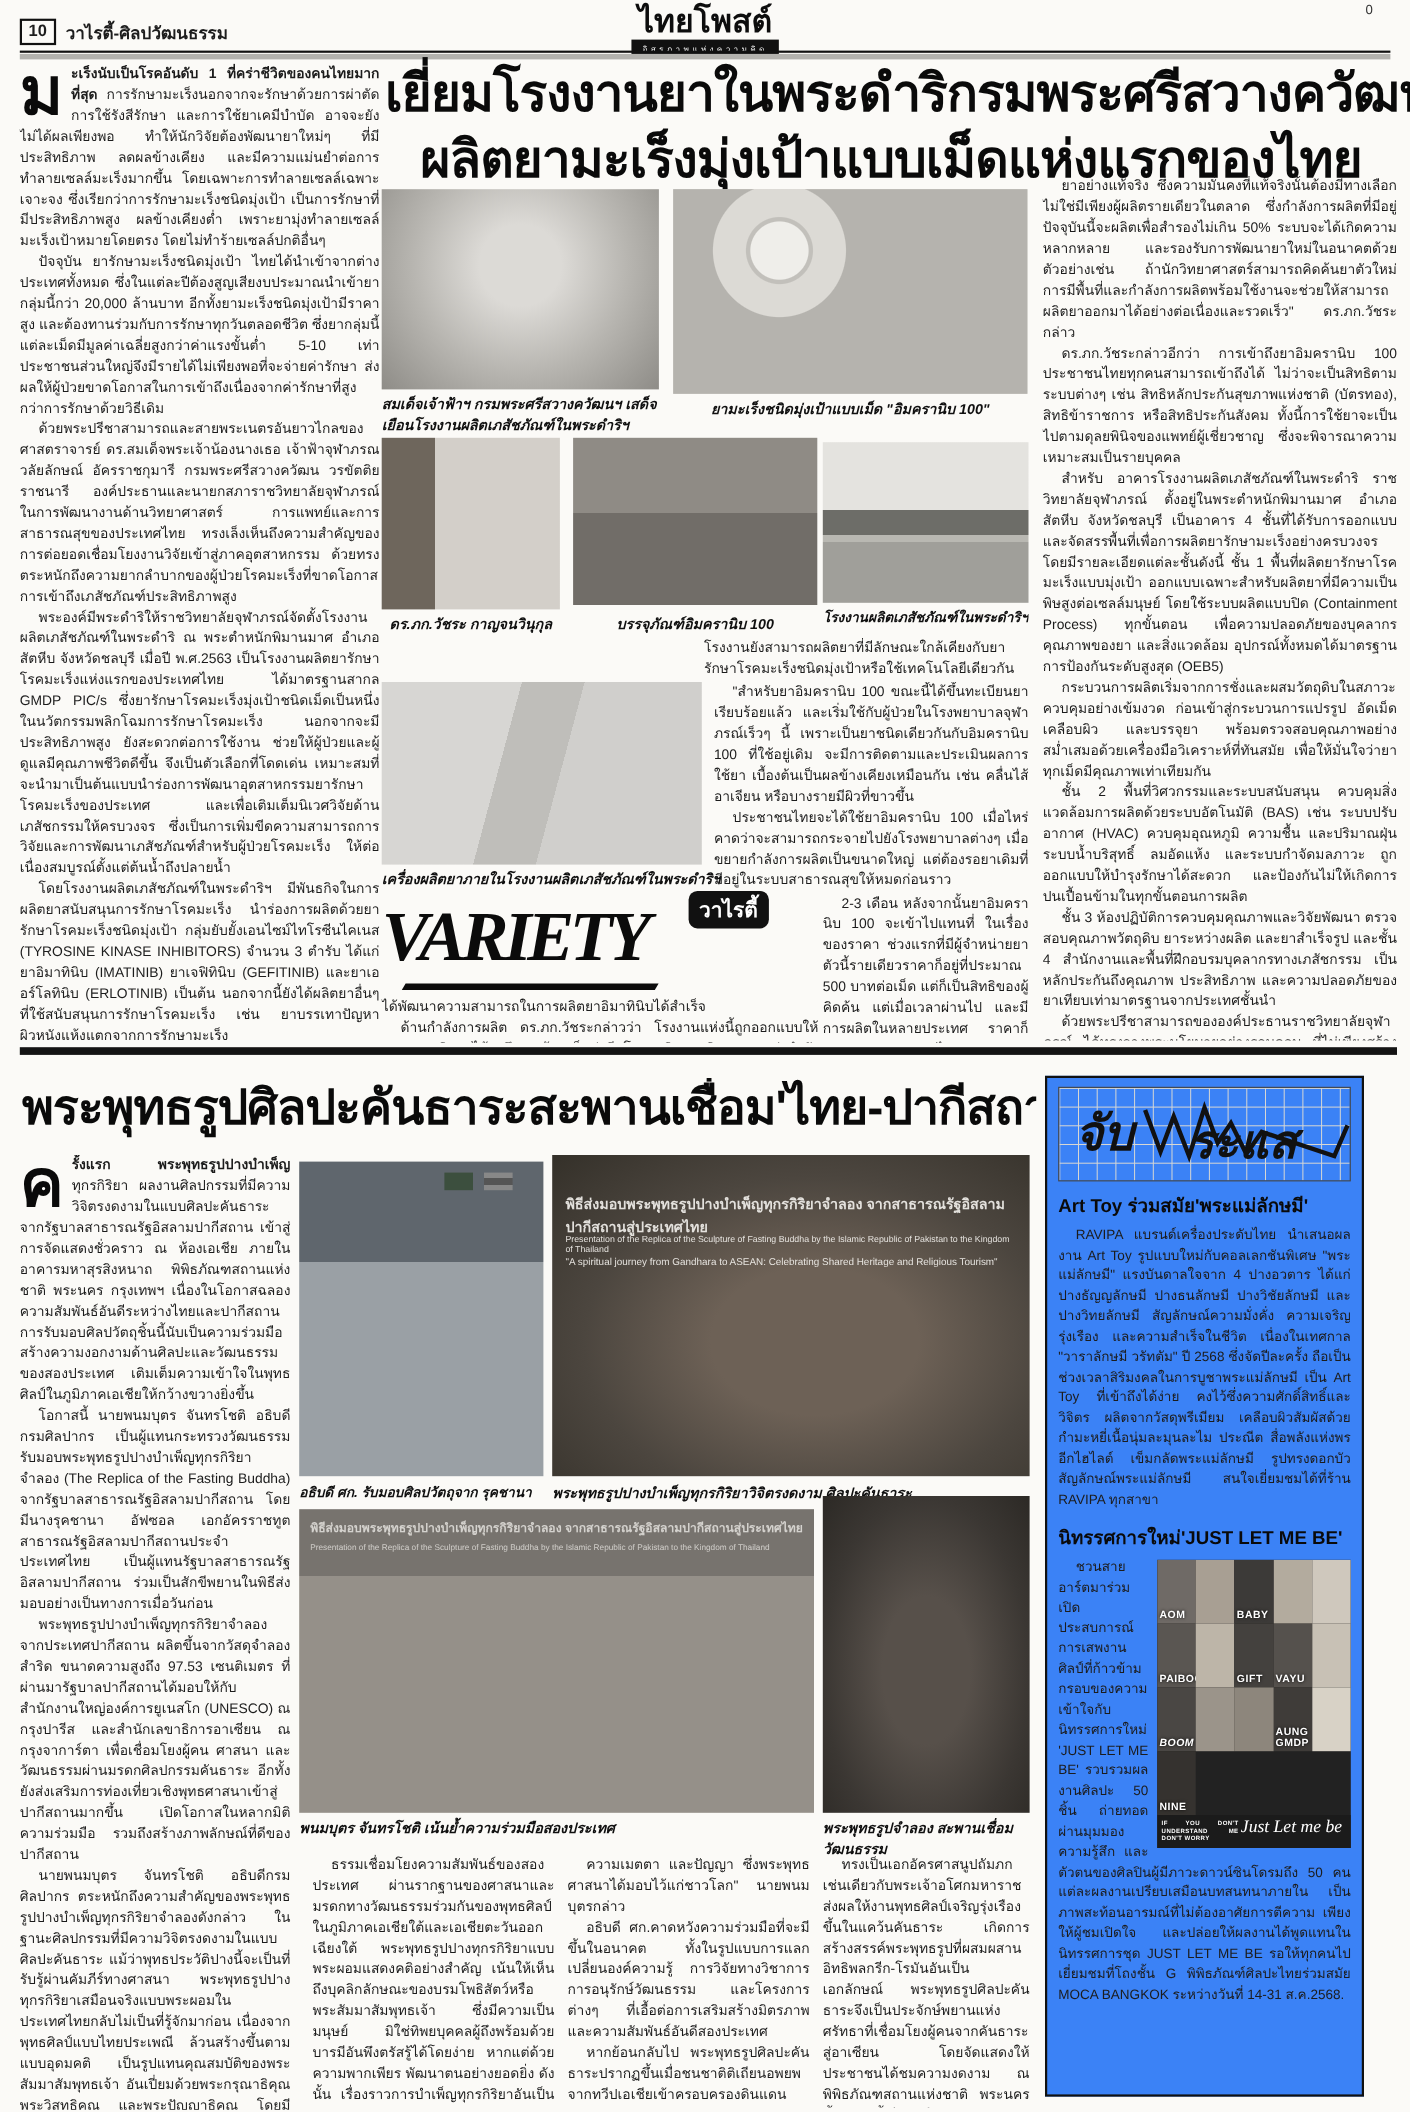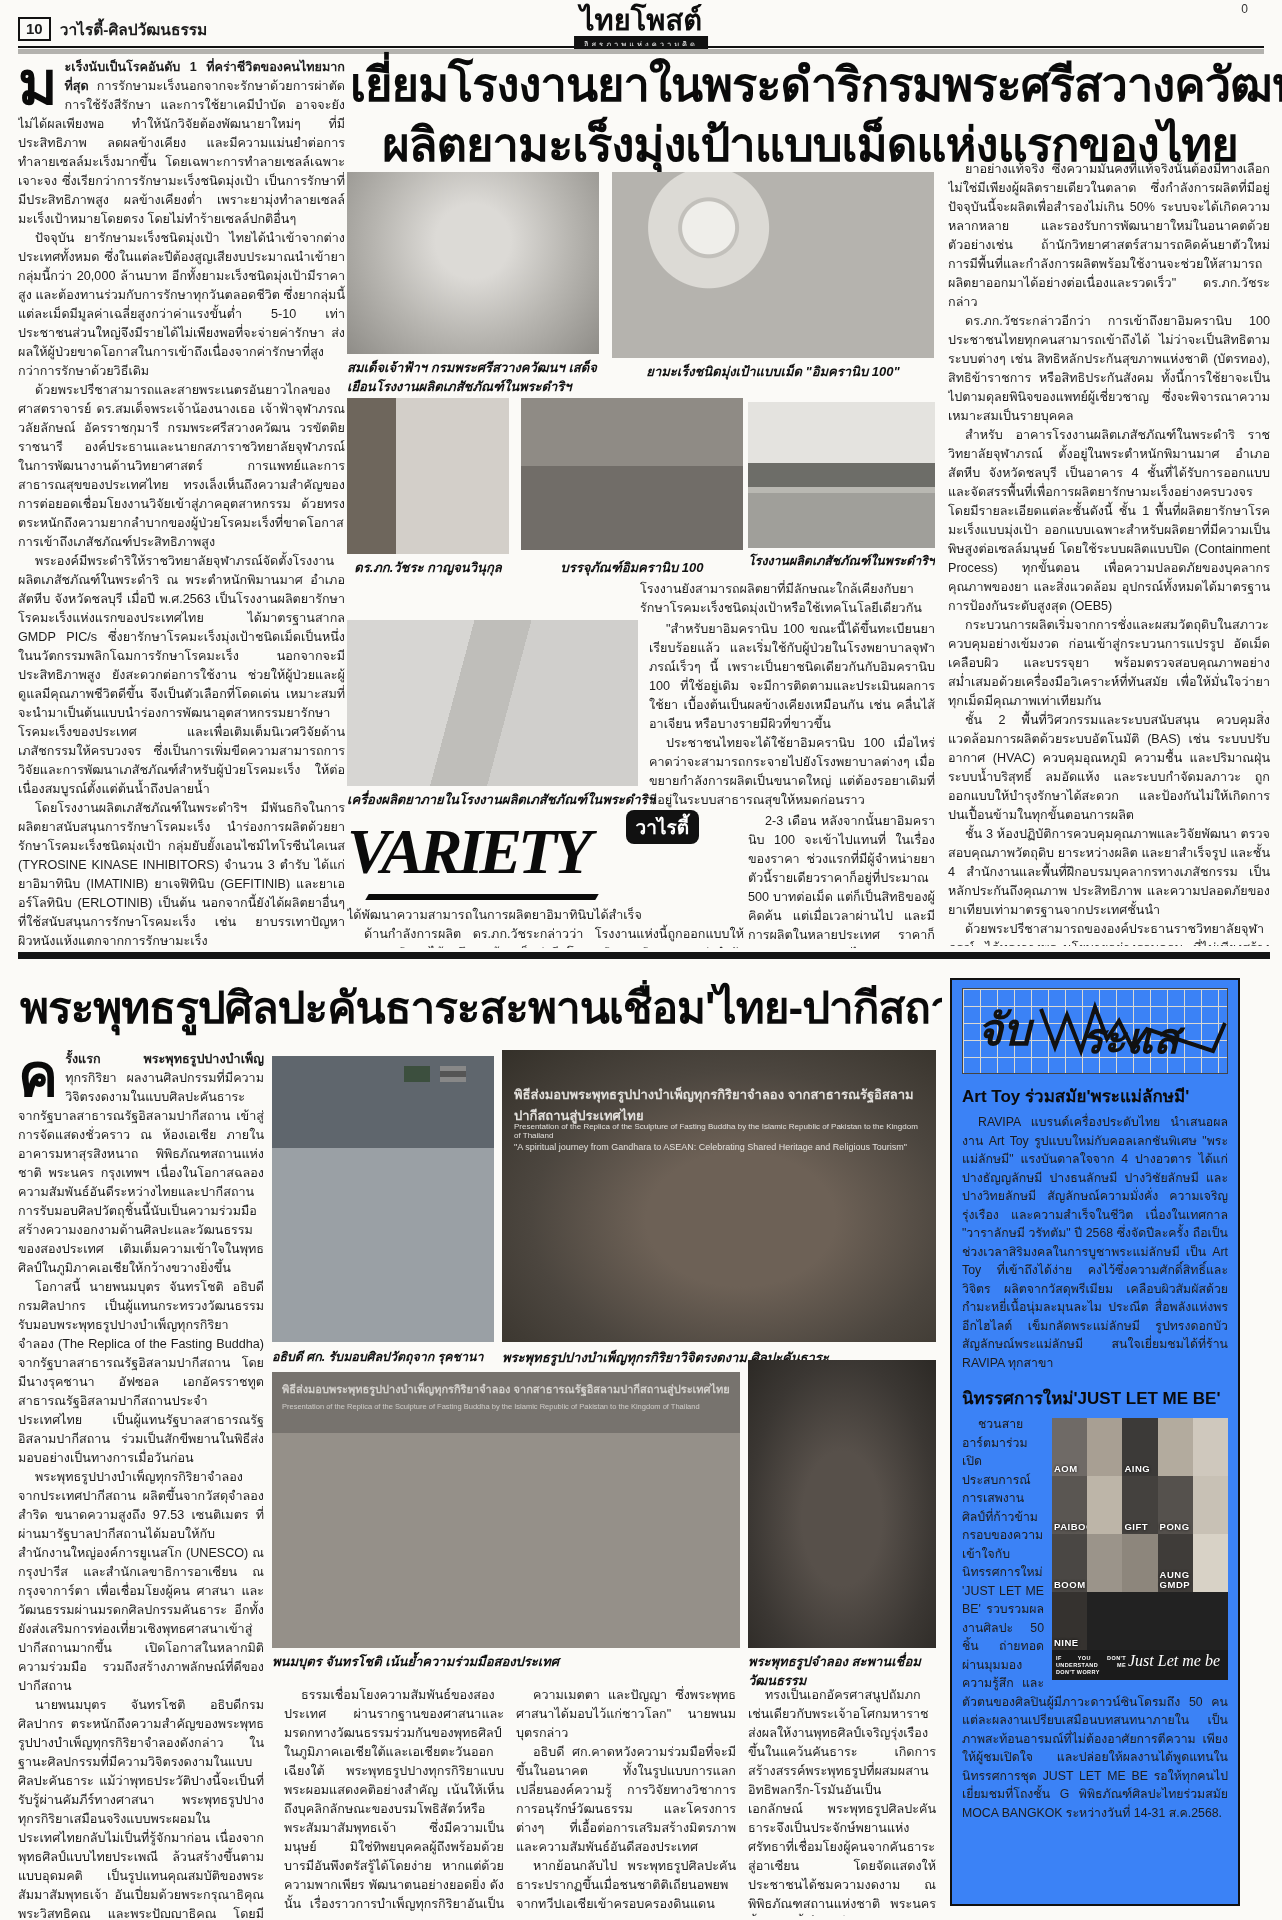--- a/index.html
+++ b/index.html
@@ -62,21 +62,21 @@
                      radial-gradient(circle at 72% 62%,#e4e6e4 0 14px,transparent 15px),
                      radial-gradient(circle at 92% 55%,#dfe1df 0 12px,transparent 13px);}
   .poster{width:176px;height:262px;background:#222;}
   .pgrid{display:grid;grid-template-columns:repeat(5,1fr);grid-template-rows:repeat(4,1fr);height:232px;}
   .pgrid div{position:relative;}
   .pgrid div:nth-child(1){background:#6f6a66;} .pgrid div:nth-child(2){background:#a89f93;}
   .pgrid div:nth-child(3){background:#3c3a38;} .pgrid div:nth-child(4){background:#b3ab9e;}
   .pgrid div:nth-child(5){background:#cfc8bd;} .pgrid div:nth-child(6){background:#5a5document document document652;} 
   .pgrid div:nth-child(6){background:#5a5652;} .pgrid div:nth-child(7){background:#bdb5a8;}
   .pgrid div:nth-child(8){background:#44413e;} .pgrid div:nth-child(9){background:#55514d;}
-  .pgrid div:nth-child(10){background:#c8c1b5;} .pgrid div:nth-child(11){background:#4a4744;}
+  .pgrid div:nth-child(10){background:#c8c1b5;} .pgrid div:nth-child(11){background:#4a4744;font-style:italic;}
   .pgrid div:nth-child(12){background:#9b948a;} .pgrid div:nth-child(13){background:#8d867c;}
   .pgrid div:nth-child(14){background:#3f3c39;} .pgrid div:nth-child(15){background:#d8d2c6;}
   .pgrid div:nth-child(16){background:#35322f;}
   .pname{position:absolute;bottom:2px;left:2px;right:2px;color:#fff;font-weight:bold;font-size:9.5px;
          letter-spacing:.5px;text-shadow:0 0 3px #000;line-height:10px;}
   .pband{height:30px;background:#1b1b1b;position:relative;color:#fff;}
   .pb-top{position:absolute;left:4px;top:5px;font-size:5.5px;font-weight:bold;letter-spacing:.4px;width:70px;line-height:7px;}
   .pb-script{position:absolute;right:8px;top:2px;font-family:"Liberation Serif","DejaVu Serif",serif;
              font-style:italic;font-size:16px;}
   
@@ -247,33 +247,33 @@
 
     <div class="sb-head" style="clear:both;padding-top:6px;">นิทรรศการใหม่'JUST LET ME BE'</div>
     <div class="sb-body">
       <div class="sb-img poster">
         <div class="pgrid">
           <div>
               <span class="pname">AOM</span>
             </div>
           <div></div>
           <div>
-              <span class="pname">AING</span>
+              <span class="pname">BABY</span>
             </div>
           <div></div>
           <div></div>
           <div>
               <span class="pname">PAIBOON</span>
             </div>
           <div></div>
           <div>
               <span class="pname">GIFT</span>
             </div>
           <div>
-              <span class="pname">PONG</span>
+              <span class="pname">VAYU</span>
             </div>
           <div></div>
           <div>
               <span class="pname">BOOM</span>
             </div>
           <div></div>
           <div></div>
           <div>
               <span class="pname">AUNG GMDP</span>
             </div>

